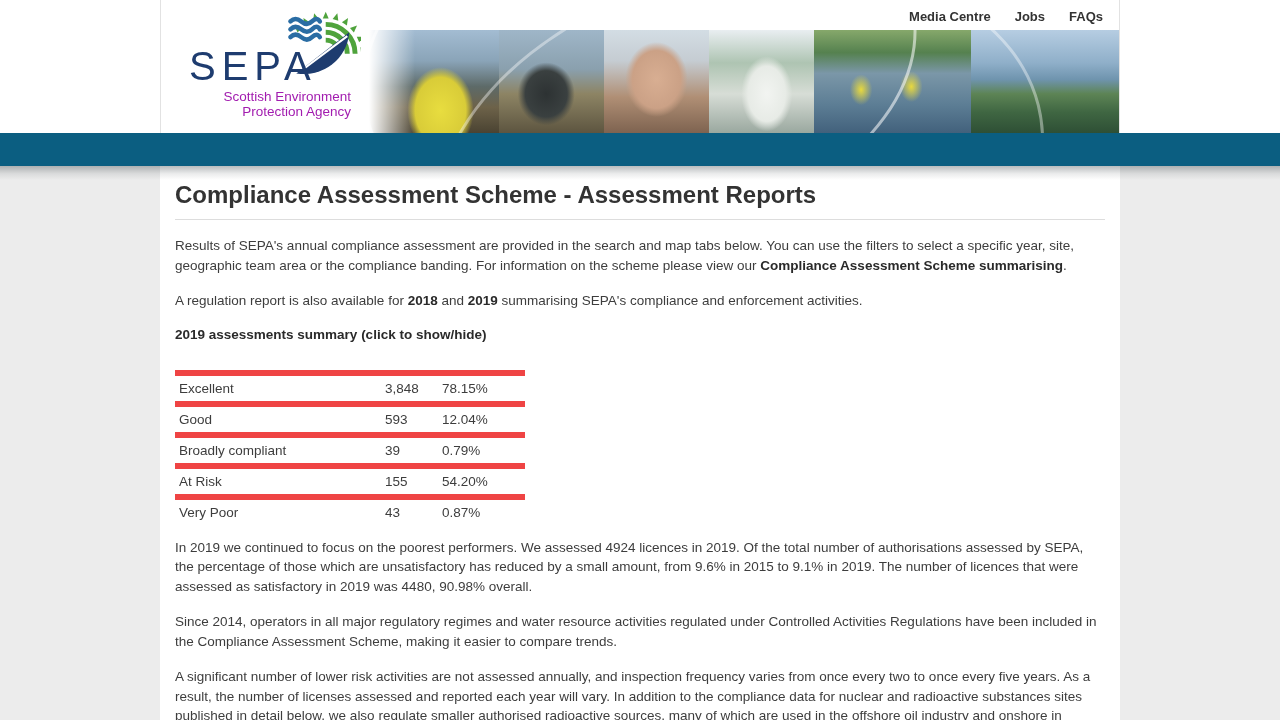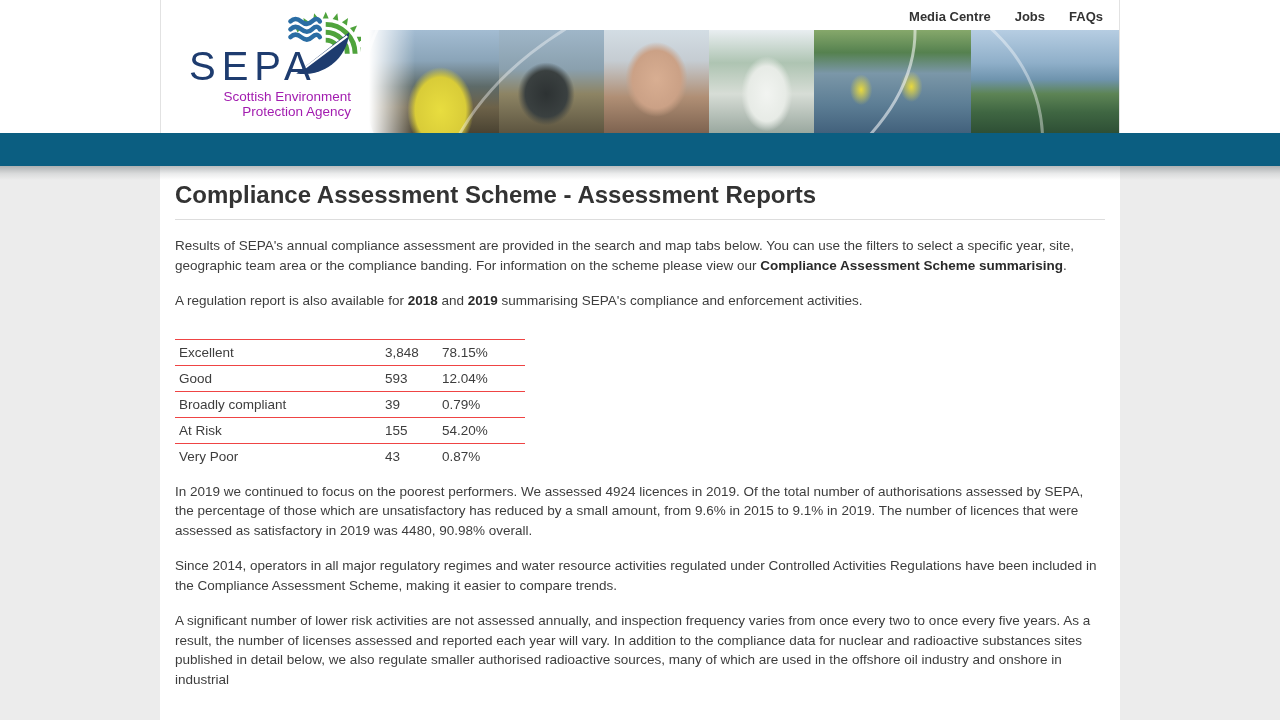--- a/index.html
+++ b/index.html
@@ -61,21 +61,21 @@
       background:linear-gradient(180deg, rgba(55,65,70,0.35) 0%, rgba(55,65,70,0.10) 55%, rgba(55,65,70,0) 100%); }
   .content { background:#ffffff; height:700px; padding:0 15px; overflow:hidden; }
 
   h1.page-title { margin:0; padding-top:14px; padding-bottom:10px; font-size:24px; line-height:29px;
       font-weight:bold; color:#333; border-bottom:1px solid #dddddd; }
   p.body-text { margin:16px 0 0 0; font-size:13.5px; line-height:19.5px; color:#3d3d3d; }
   p.body-text b { font-weight:bold; color:#2a2a2a; }
   h2.summary-heading { margin:16px 0 0 0; font-size:13.5px; line-height:15px; font-weight:bold; color:#2a2a2a; cursor:pointer; }
 
   table.summary-table { border-collapse:collapse; margin-top:28px; font-size:13.5px; color:#3d3d3d; }
-  .summary-table td { border-top:1px solid #ef4444; padding:5px 4px 5px 4px; height:14px; vertical-align:middle; }
+  .summary-table td { border-top:6px solid #ef4444; padding:5px 4px 5px 4px; height:14px; vertical-align:middle; }
   .summary-table td.band   { width:206px; }
   .summary-table td.count  { width:57px; }
   .summary-table td.pct    { width:87px; }
 </style>
 </head>
 <body>
 
 <header class="site-header">
   <div class="wrap">
     <nav class="top-nav">
@@ -144,20 +144,21 @@
 <main class="page-body">
   <div class="page-shade"></div>
   <div class="wrap content">
 
     <h1 class="page-title">Compliance Assessment Scheme - Assessment Reports</h1>
 
     <p class="body-text"><span>Results of SEPA's annual compliance assessment are provided in the search and map tabs below. You can use the filters to select a specific year, site, geographic team area or the compliance banding. For information on the scheme please view our </span><b>Compliance Assessment Scheme summarising</b><span>.</span></p>
 
     <p class="body-text"><span>A regulation report is also available for </span><b>2018</b><span> and </span><b>2019</b><span> summarising SEPA's compliance and enforcement activities.</span></p>
 
+    <h2 class="summary-heading">2019 assessments summary (click to show/hide)</h2>
 
     <table class="summary-table">
       <tbody>
         <tr>
           <td class="band">Excellent</td>
           <td class="count">3,848</td>
           <td class="pct">78.15%</td>
         </tr>
         <tr>
           <td class="band">Good</td>

